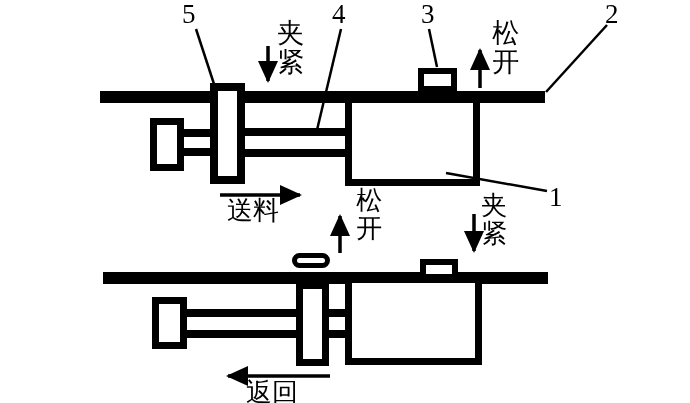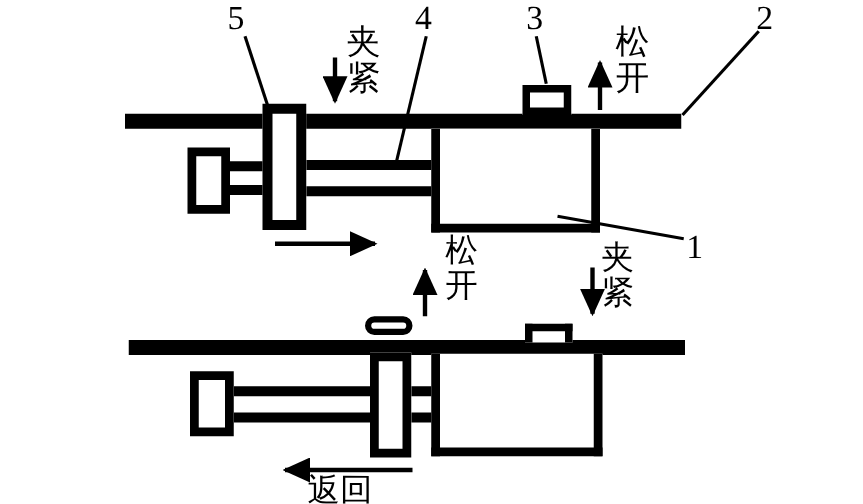--- a/index.html
+++ b/index.html
@@ -71,17 +71,18 @@
   </svg>
 
   <div class="lbl" style="left:182px;top:1px;">5</div>
   <div class="lbl" style="left:332px;top:1px;">4</div>
   <div class="lbl" style="left:421px;top:1px;">3</div>
   <div class="lbl" style="left:605px;top:1px;">2</div>
   <div class="lbl" style="left:549px;top:184px;">1</div>
 
   <div class="ann vstack" style="left:276px;top:19px;font-size:27px;">夹紧</div>
   <div class="ann vstack" style="left:491px;top:19px;font-size:27px;">松开</div>
+  <div class="ann" style="left:227px;top:197px;">送料</div>
   <div class="ann vstack" style="left:355px;top:187px;">松开</div>
   <div class="ann vstack" style="left:480px;top:192px;">夹紧</div>
   <div class="ann" style="left:246px;top:379px;">返回</div>
 
 </div>
 
 </body></html>

